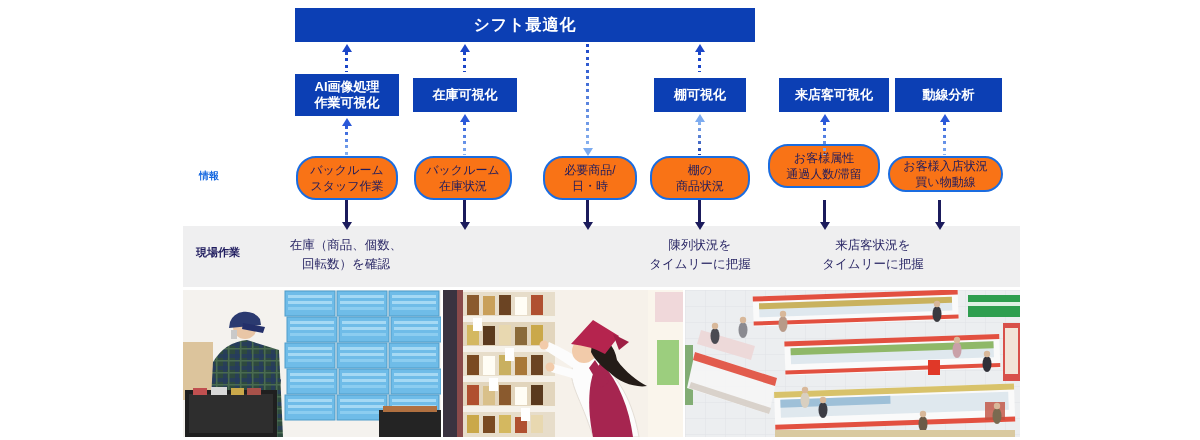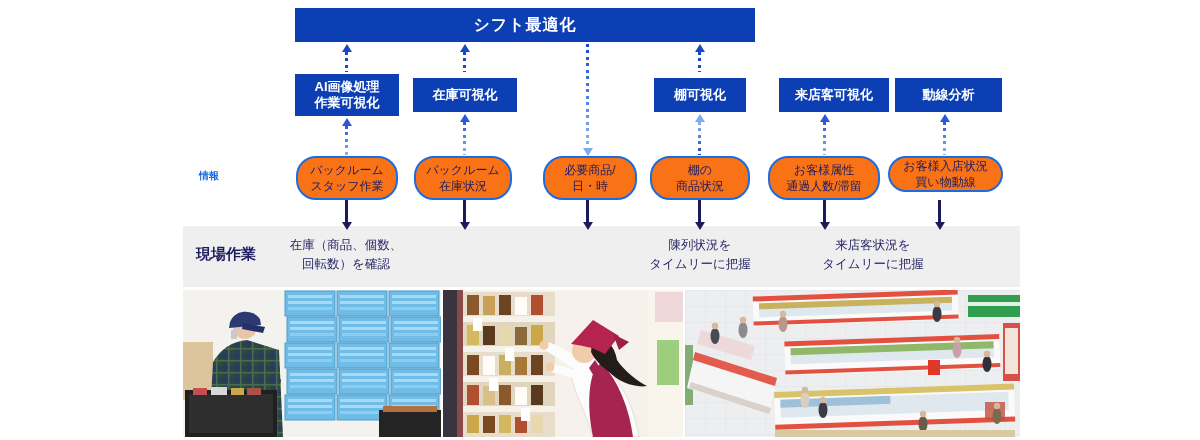--- a/index.html
+++ b/index.html
@@ -13,21 +13,21 @@
   .smallbox{font-size:13px;}
 
   
   .pill{position:absolute;background:#f97316;border:2.5px solid #1a6ce0;border-radius:20px;color:#1e1b5e;
     display:flex;align-items:center;justify-content:center;text-align:center;font-size:12px;line-height:1.35;
     white-space:pre-line;box-sizing:border-box;}
 
   
   .rowlabel{position:absolute;font-weight:700;}
   .lbl-info{color:#1769e0;font-size:10px;}
-  .lbl-field{color:#1e1b5e;font-size:15px;}
+  .lbl-field{color:#1e1b5e;font-size:11px;}
 
   
   .band{position:absolute;left:183px;top:226px;width:837px;height:61px;background:#efeff0;}
   .task{position:absolute;color:#2b2866;font-size:12.5px;line-height:1.55;text-align:center;white-space:pre-line;}
 
   
   .va{position:absolute;width:11px;display:flex;flex-direction:column;align-items:center;z-index:5;}
   .tri{width:0;height:0;border-left:5.5px solid transparent;border-right:5.5px solid transparent;}
   .tri.up{border-bottom:8px solid var(--hc);}
   .tri.down{border-top:8px solid var(--hc);}
@@ -97,21 +97,21 @@
   <div class="rowlabel lbl-info" style="left:199px;top:169px;">情報</div>
 
   <div class="pill" style="left:296px;top:156px;width:102px;height:44px;">バックルーム
 スタッフ作業</div>
   <div class="pill" style="left:414px;top:156px;width:98px;height:44px;">バックルーム
 在庫状況</div>
   <div class="pill" style="left:543px;top:156px;width:94px;height:44px;">必要商品/
 日・時</div>
   <div class="pill" style="left:650px;top:156px;width:100px;height:44px;">棚の
 商品状況</div>
-  <div class="pill" style="left:768px;top:156px;width:112px;height:44px;">お客様属性
+  <div class="pill" style="left:768px;top:144px;width:112px;height:44px;">お客様属性
 通過人数/滞留</div>
   <div class="pill" style="left:888px;top:156px;width:115px;height:36px;">お客様入店状況
 買い物動線</div>
 
   <div class="va" style="left:341px;top:200px;height:30px;">
     <div class="stem solidstem" style="--c1:#1b1b5c"></div>
       <div class="tri down" style="--hc:#1b1b5c"></div>
   </div>
   <div class="va" style="left:459px;top:200px;height:30px;">
     <div class="stem solidstem" style="--c1:#1b1b5c"></div>

